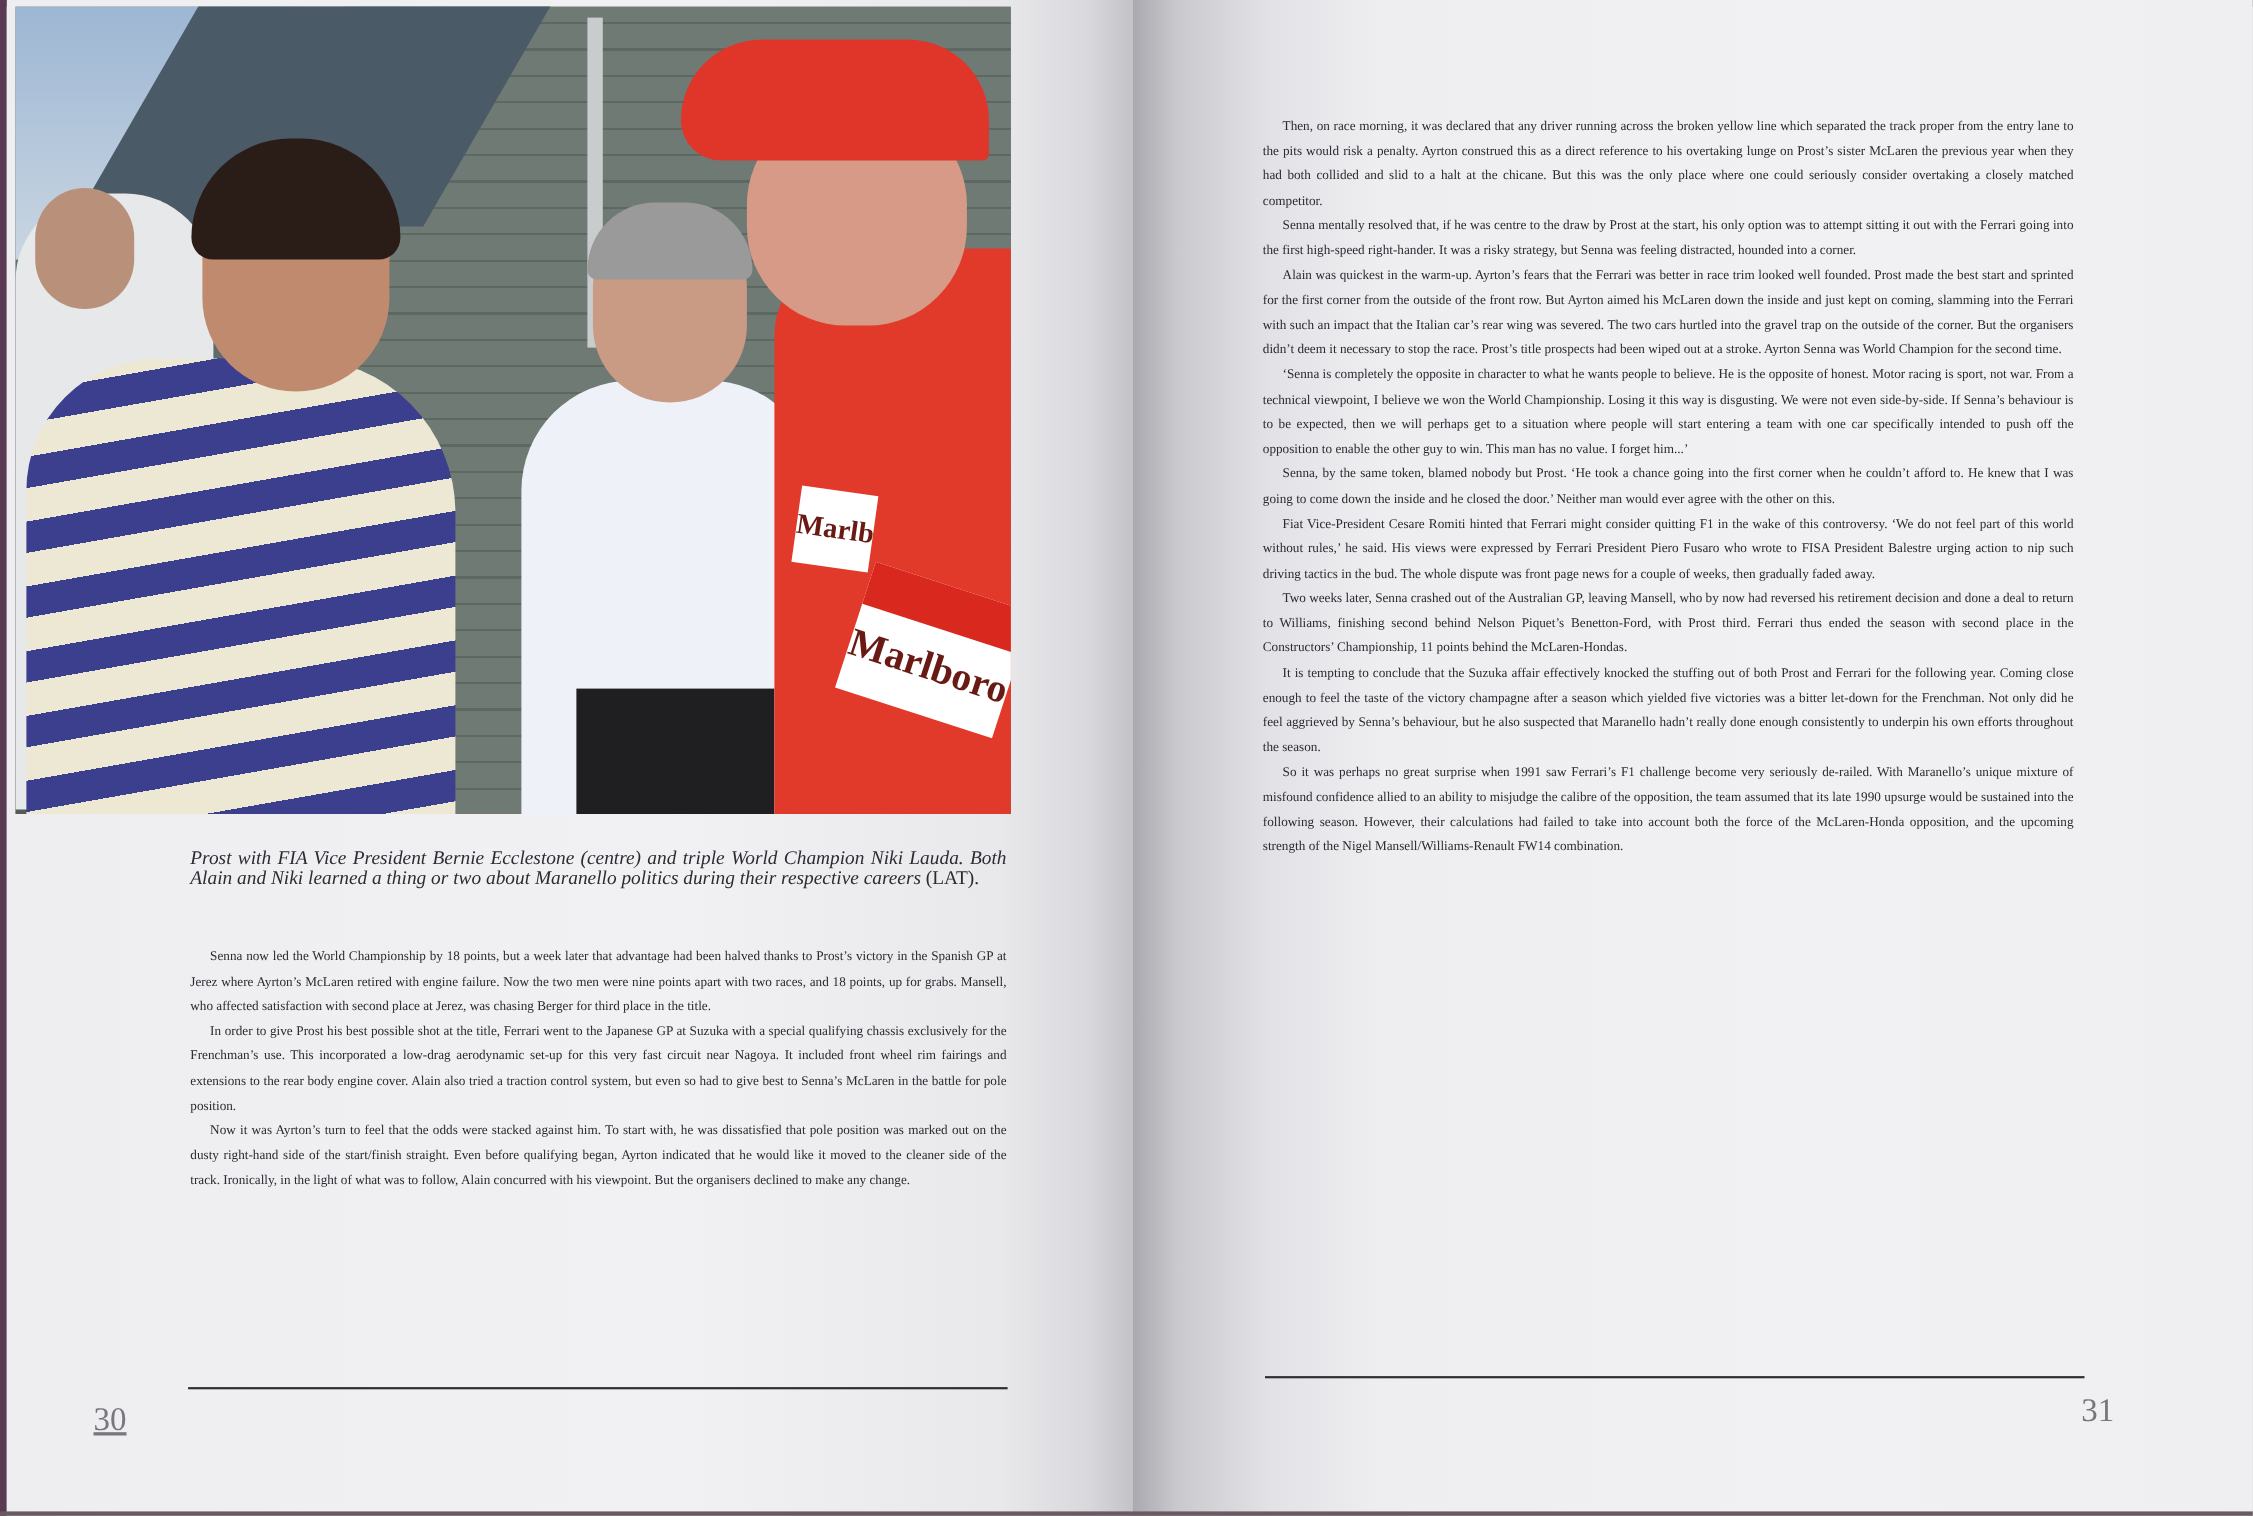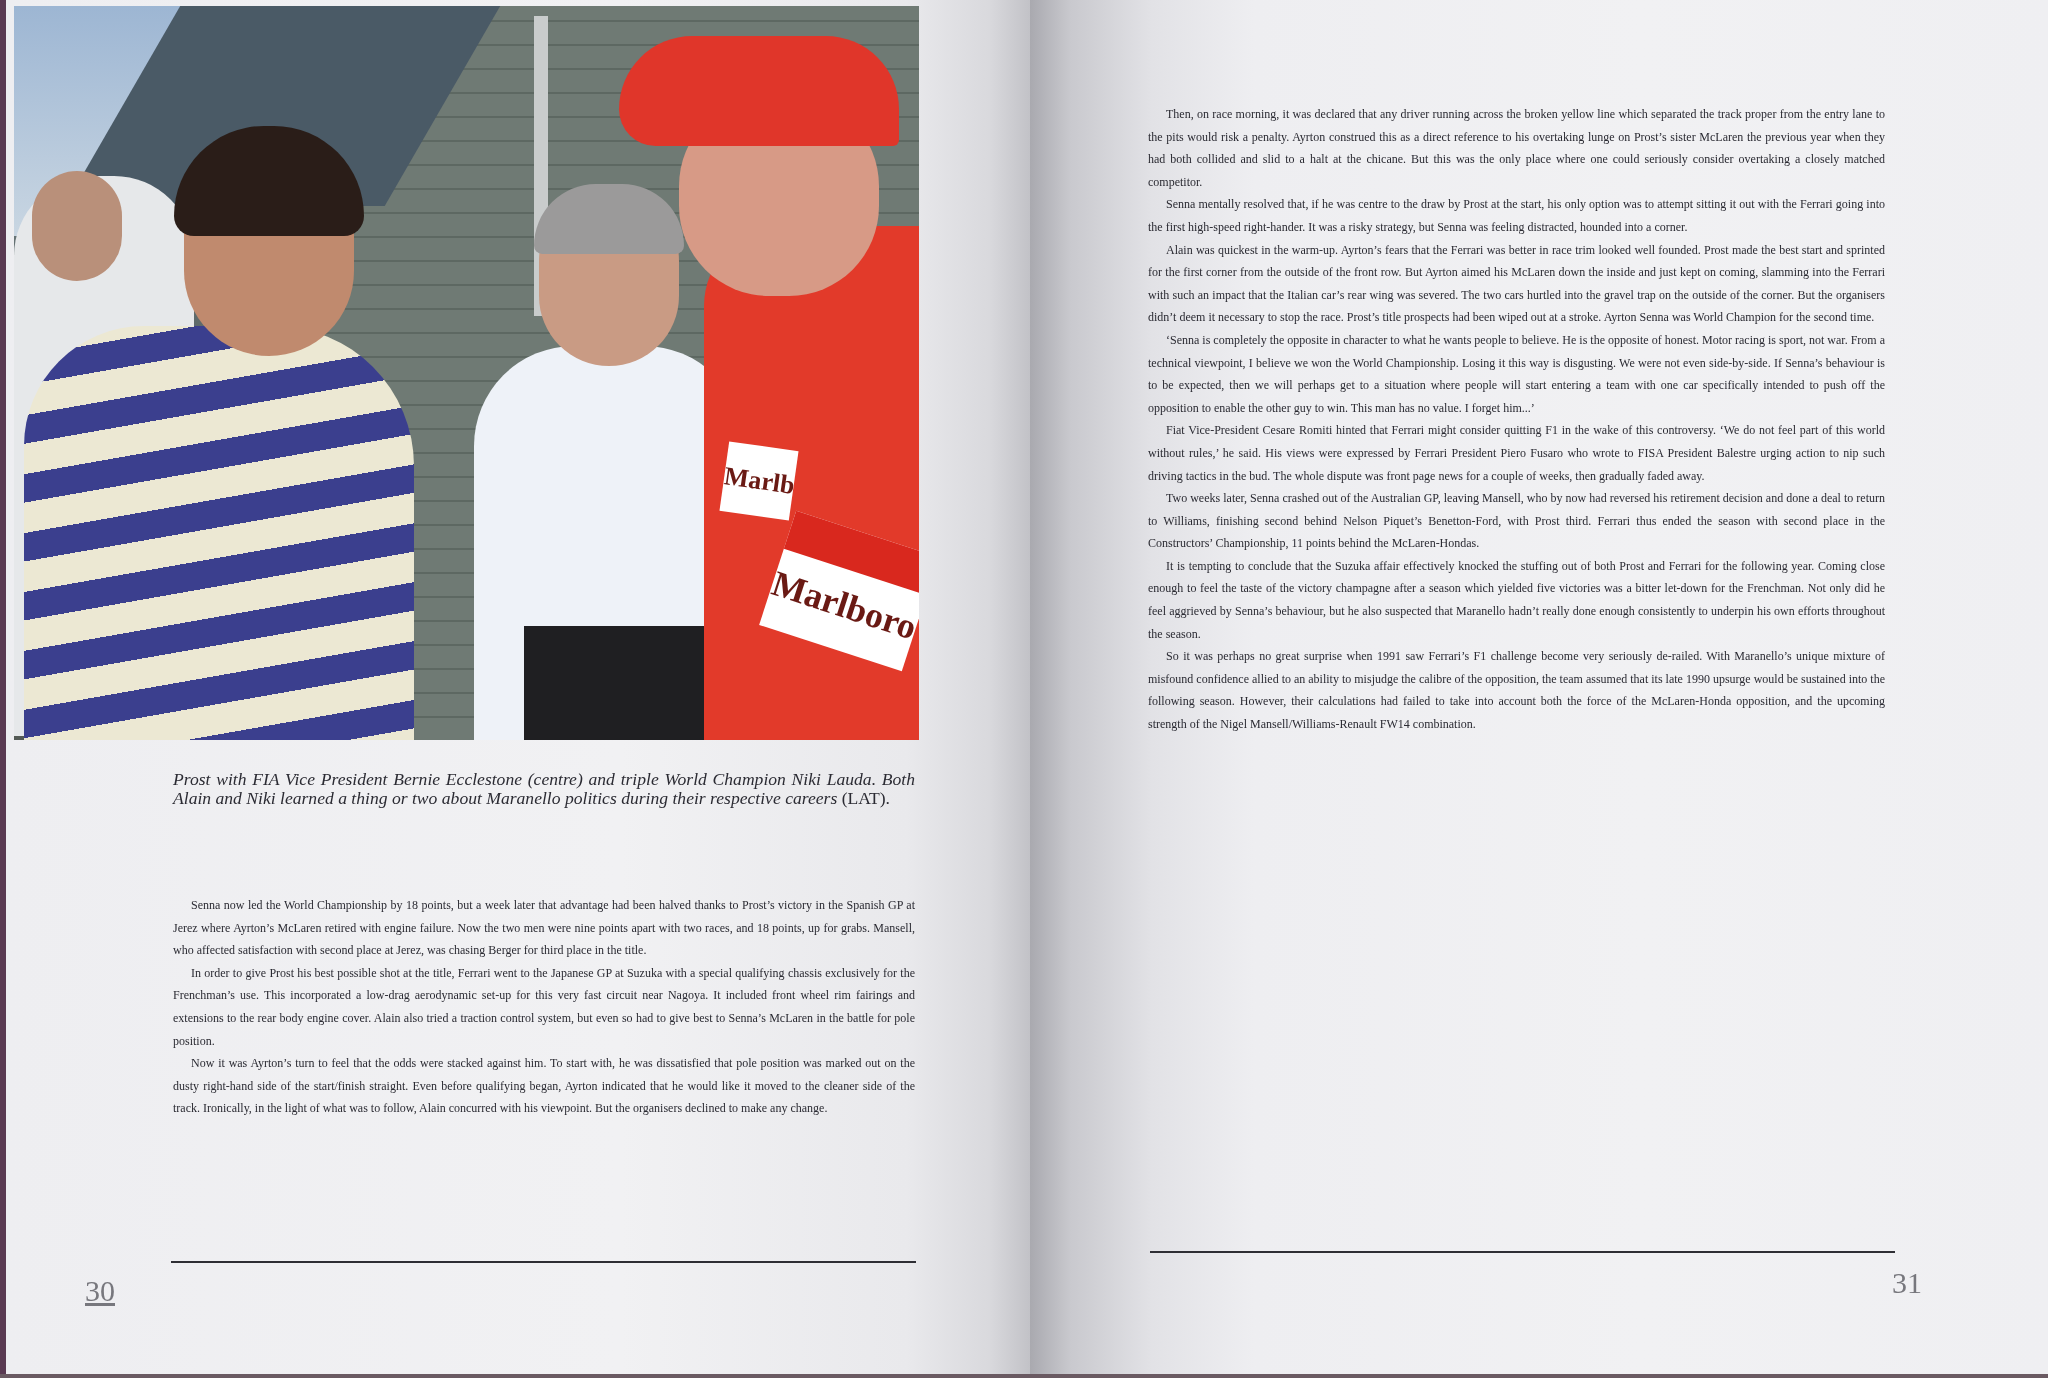--- a/index.html
+++ b/index.html
@@ -80,21 +80,21 @@
       font-style: italic; font-size: 17.6px; line-height: 19px; color: #2b2b33;
       text-align: justify;
     }
     .caption .credit { font-style: normal; }
 
     .body-text {
       position: absolute; font-size: 12px; line-height: 22.6px; color: #2a2a32;
       text-align: justify; hyphens: none;
     }
     .body-text p { text-indent: 18px; margin: 0; }
-    .body-left { left: 167px; top: 858px; width: 742px; margin-top: 36px; }
+    .body-left { left: 167px; top: 858px; width: 742px; }
     .body-right { left: 1148px; top: 103px; width: 737px; }
 
     .rule { position: absolute; height: 2px; background: #2e2e34; }
     .rule-left { left: 165px; top: 1261px; width: 745px; }
     .rule-right { left: 1150px; top: 1251px; width: 745px; }
 
     .page-number {
       position: absolute; font-size: 30px; color: #77777d;
       font-family: "Liberation Serif", "DejaVu Serif", serif;
     }
@@ -143,20 +143,21 @@
     <div class="page-number pn-left">30</div>
   </div>
 
   <div class="page page-right"></div>
 
   <div class="body-text body-right" style="font-family: 'Liberation Serif','DejaVu Serif',serif;">
     <p>Then, on race morning, it was declared that any driver running across the broken yellow line which separated the track proper from the entry lane to the pits would risk a penalty. Ayrton construed this as a direct reference to his overtaking lunge on Prost’s sister McLaren the previous year when they had both collided and slid to a halt at the chicane. But this was the only place where one could seriously consider overtaking a closely matched competitor.</p>
     <p>Senna mentally resolved that, if he was centre to the draw by Prost at the start, his only option was to attempt sitting it out with the Ferrari going into the first high-speed right-hander. It was a risky strategy, but Senna was feeling distracted, hounded into a corner.</p>
     <p>Alain was quickest in the warm-up. Ayrton’s fears that the Ferrari was better in race trim looked well founded. Prost made the best start and sprinted for the first corner from the outside of the front row. But Ayrton aimed his McLaren down the inside and just kept on coming, slamming into the Ferrari with such an impact that the Italian car’s rear wing was severed. The two cars hurtled into the gravel trap on the outside of the corner. But the organisers didn’t deem it necessary to stop the race. Prost’s title prospects had been wiped out at a stroke. Ayrton Senna was World Champion for the second time.</p>
     <p>‘Senna is completely the opposite in character to what he wants people to believe. He is the opposite of honest. Motor racing is sport, not war. From a technical viewpoint, I believe we won the World Championship. Losing it this way is disgusting. We were not even side-by-side. If Senna’s behaviour is to be expected, then we will perhaps get to a situation where people will start entering a team with one car specifically intended to push off the opposition to enable the other guy to win. This man has no value. I forget him...’</p>
+    <p>Senna, by the same token, blamed nobody but Prost. ‘He took a chance going into the first corner when he couldn’t afford to. He knew that I was going to come down the inside and he closed the door.’ Neither man would ever agree with the other on this.</p>
     <p>Fiat Vice-President Cesare Romiti hinted that Ferrari might consider quitting F1 in the wake of this controversy. ‘We do not feel part of this world without rules,’ he said. His views were expressed by Ferrari President Piero Fusaro who wrote to FISA President Balestre urging action to nip such driving tactics in the bud. The whole dispute was front page news for a couple of weeks, then gradually faded away.</p>
     <p>Two weeks later, Senna crashed out of the Australian GP, leaving Mansell, who by now had reversed his retirement decision and done a deal to return to Williams, finishing second behind Nelson Piquet’s Benetton-Ford, with Prost third. Ferrari thus ended the season with second place in the Constructors’ Championship, 11 points behind the McLaren-Hondas.</p>
     <p>It is tempting to conclude that the Suzuka affair effectively knocked the stuffing out of both Prost and Ferrari for the following year. Coming close enough to feel the taste of the victory champagne after a season which yielded five victories was a bitter let-down for the Frenchman. Not only did he feel aggrieved by Senna’s behaviour, but he also suspected that Maranello hadn’t really done enough consistently to underpin his own efforts throughout the season.</p>
     <p>So it was perhaps no great surprise when 1991 saw Ferrari’s F1 challenge become very seriously de-railed. With Maranello’s unique mixture of misfound confidence allied to an ability to misjudge the calibre of the opposition, the team assumed that its late 1990 upsurge would be sustained into the following season. However, their calculations had failed to take into account both the force of the McLaren-Honda opposition, and the upcoming strength of the Nigel Mansell/Williams-Renault FW14 combination.</p>
   </div>
 
   <div class="rule rule-right"></div>
   <div class="page-number pn-right" style="font-family:'Liberation Serif','DejaVu Serif',serif;">31</div>
 
   <div class="bottom-edge"></div>

